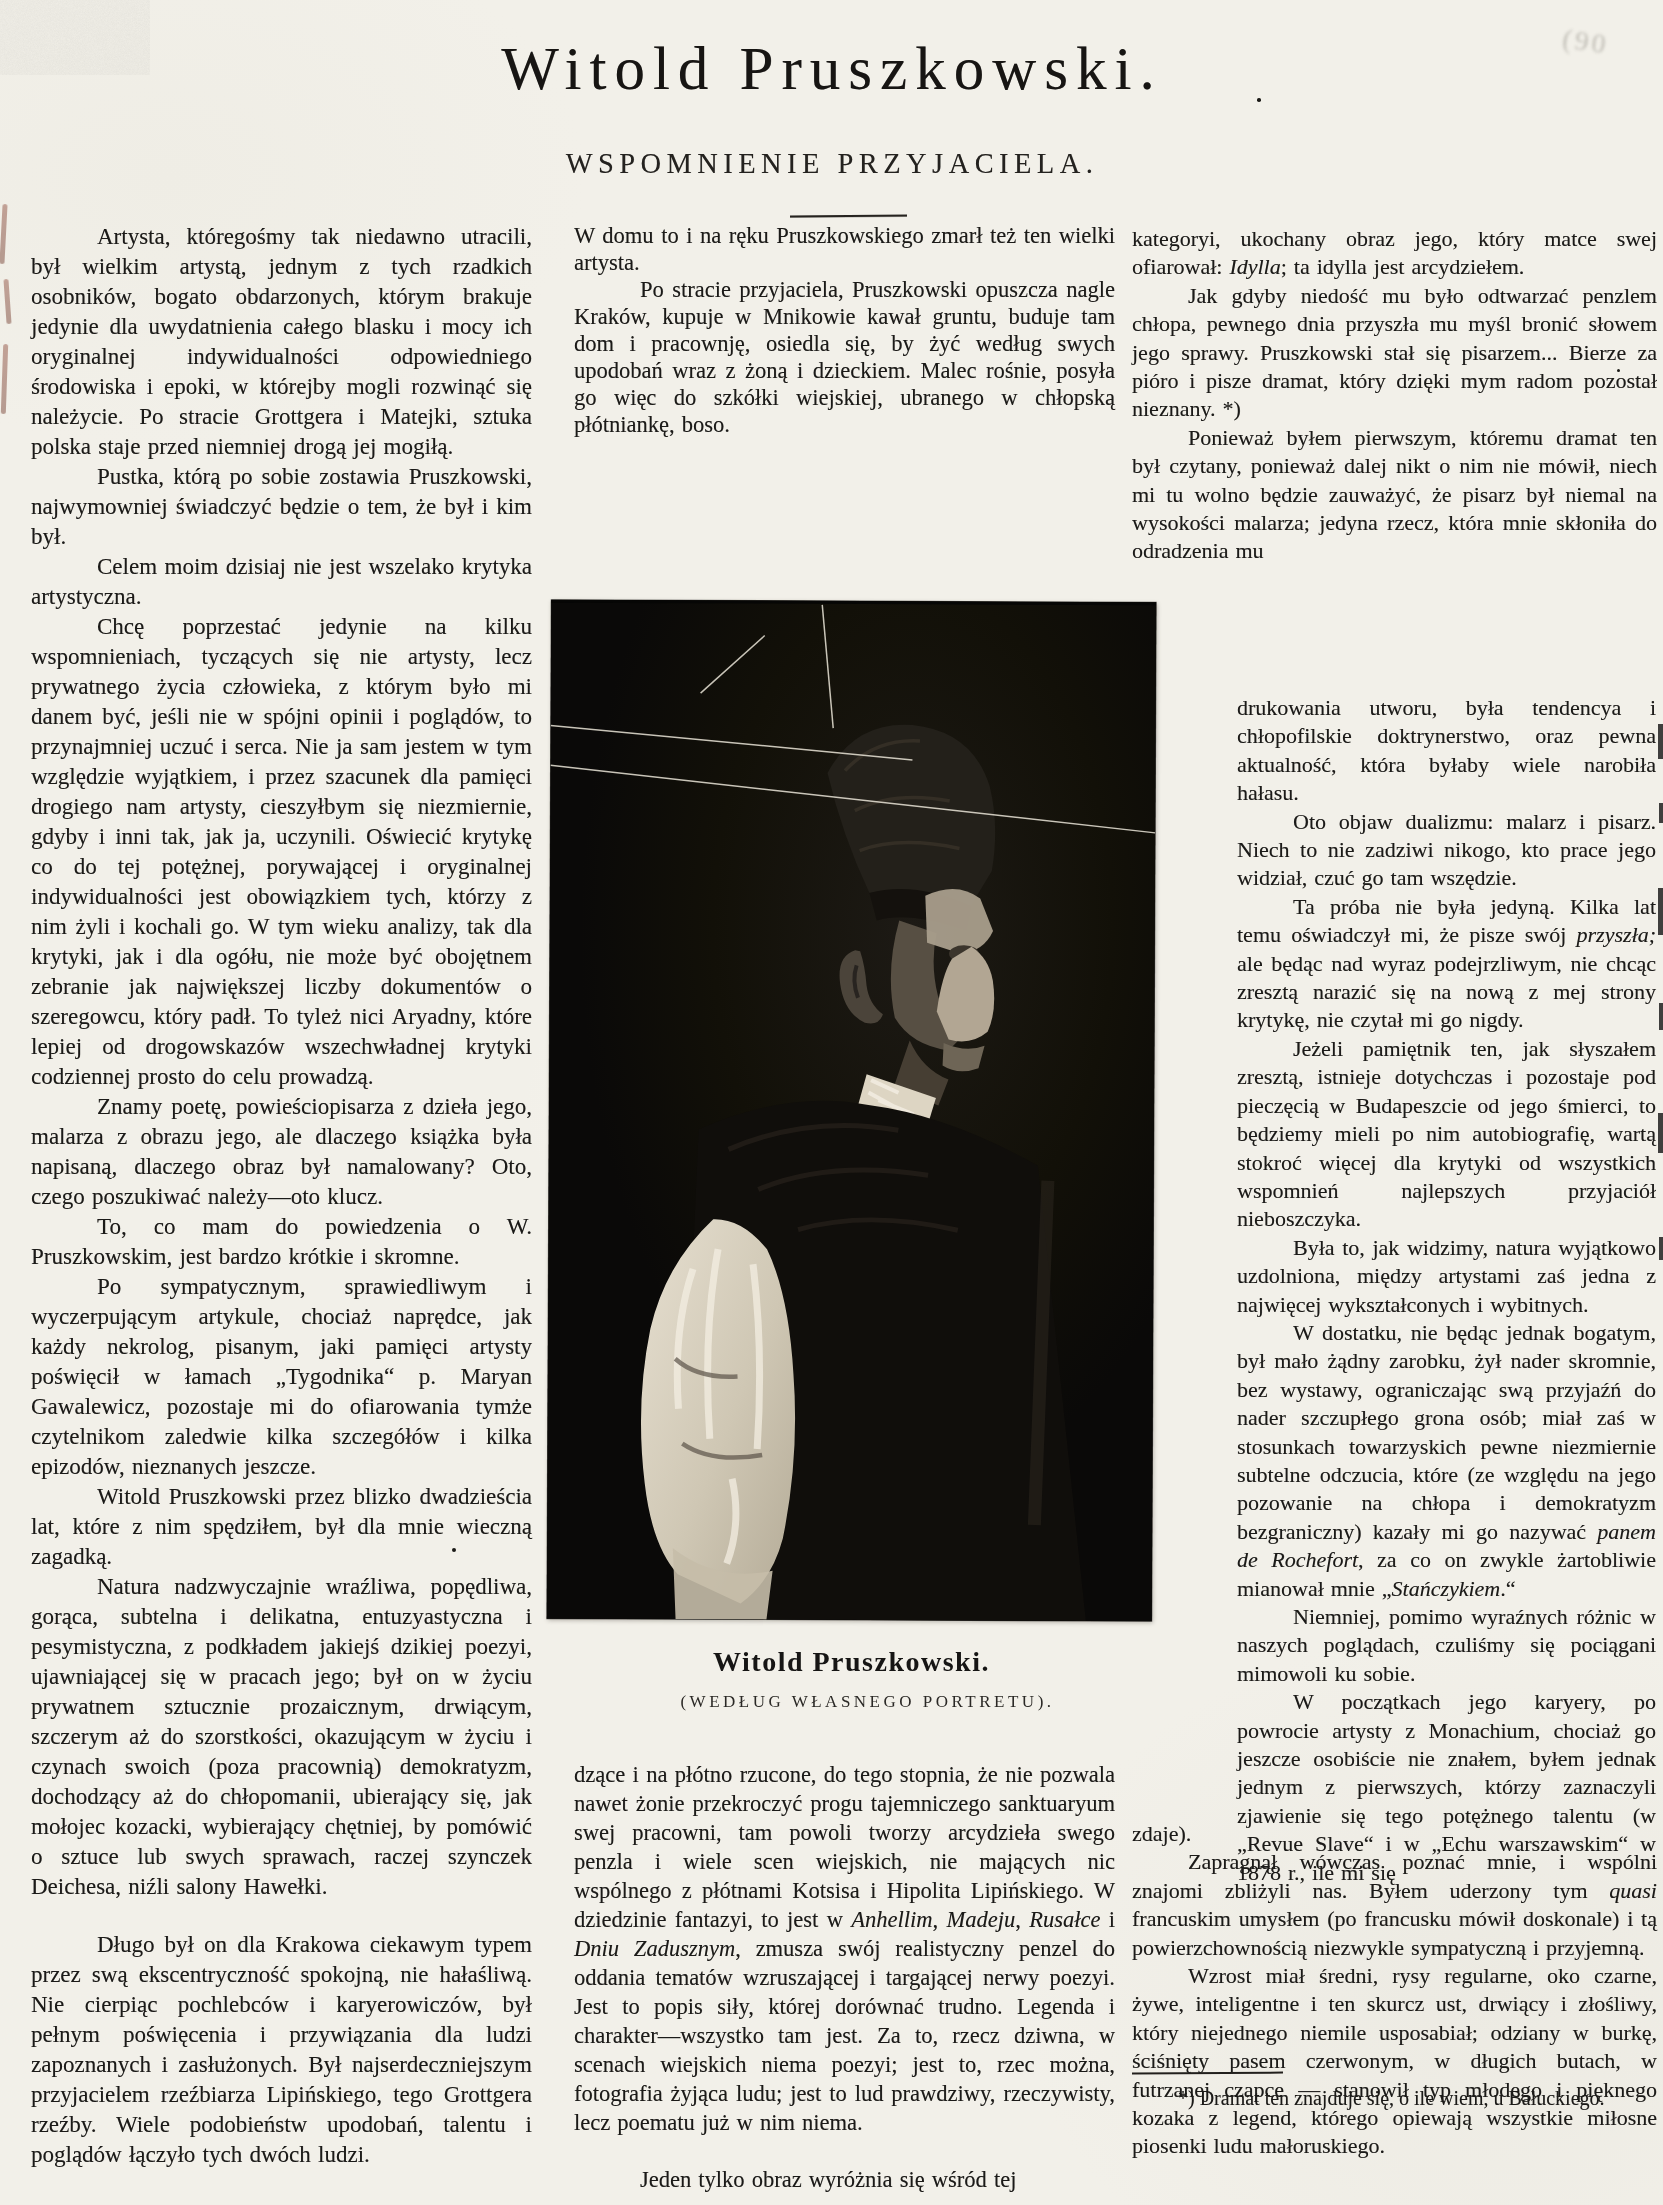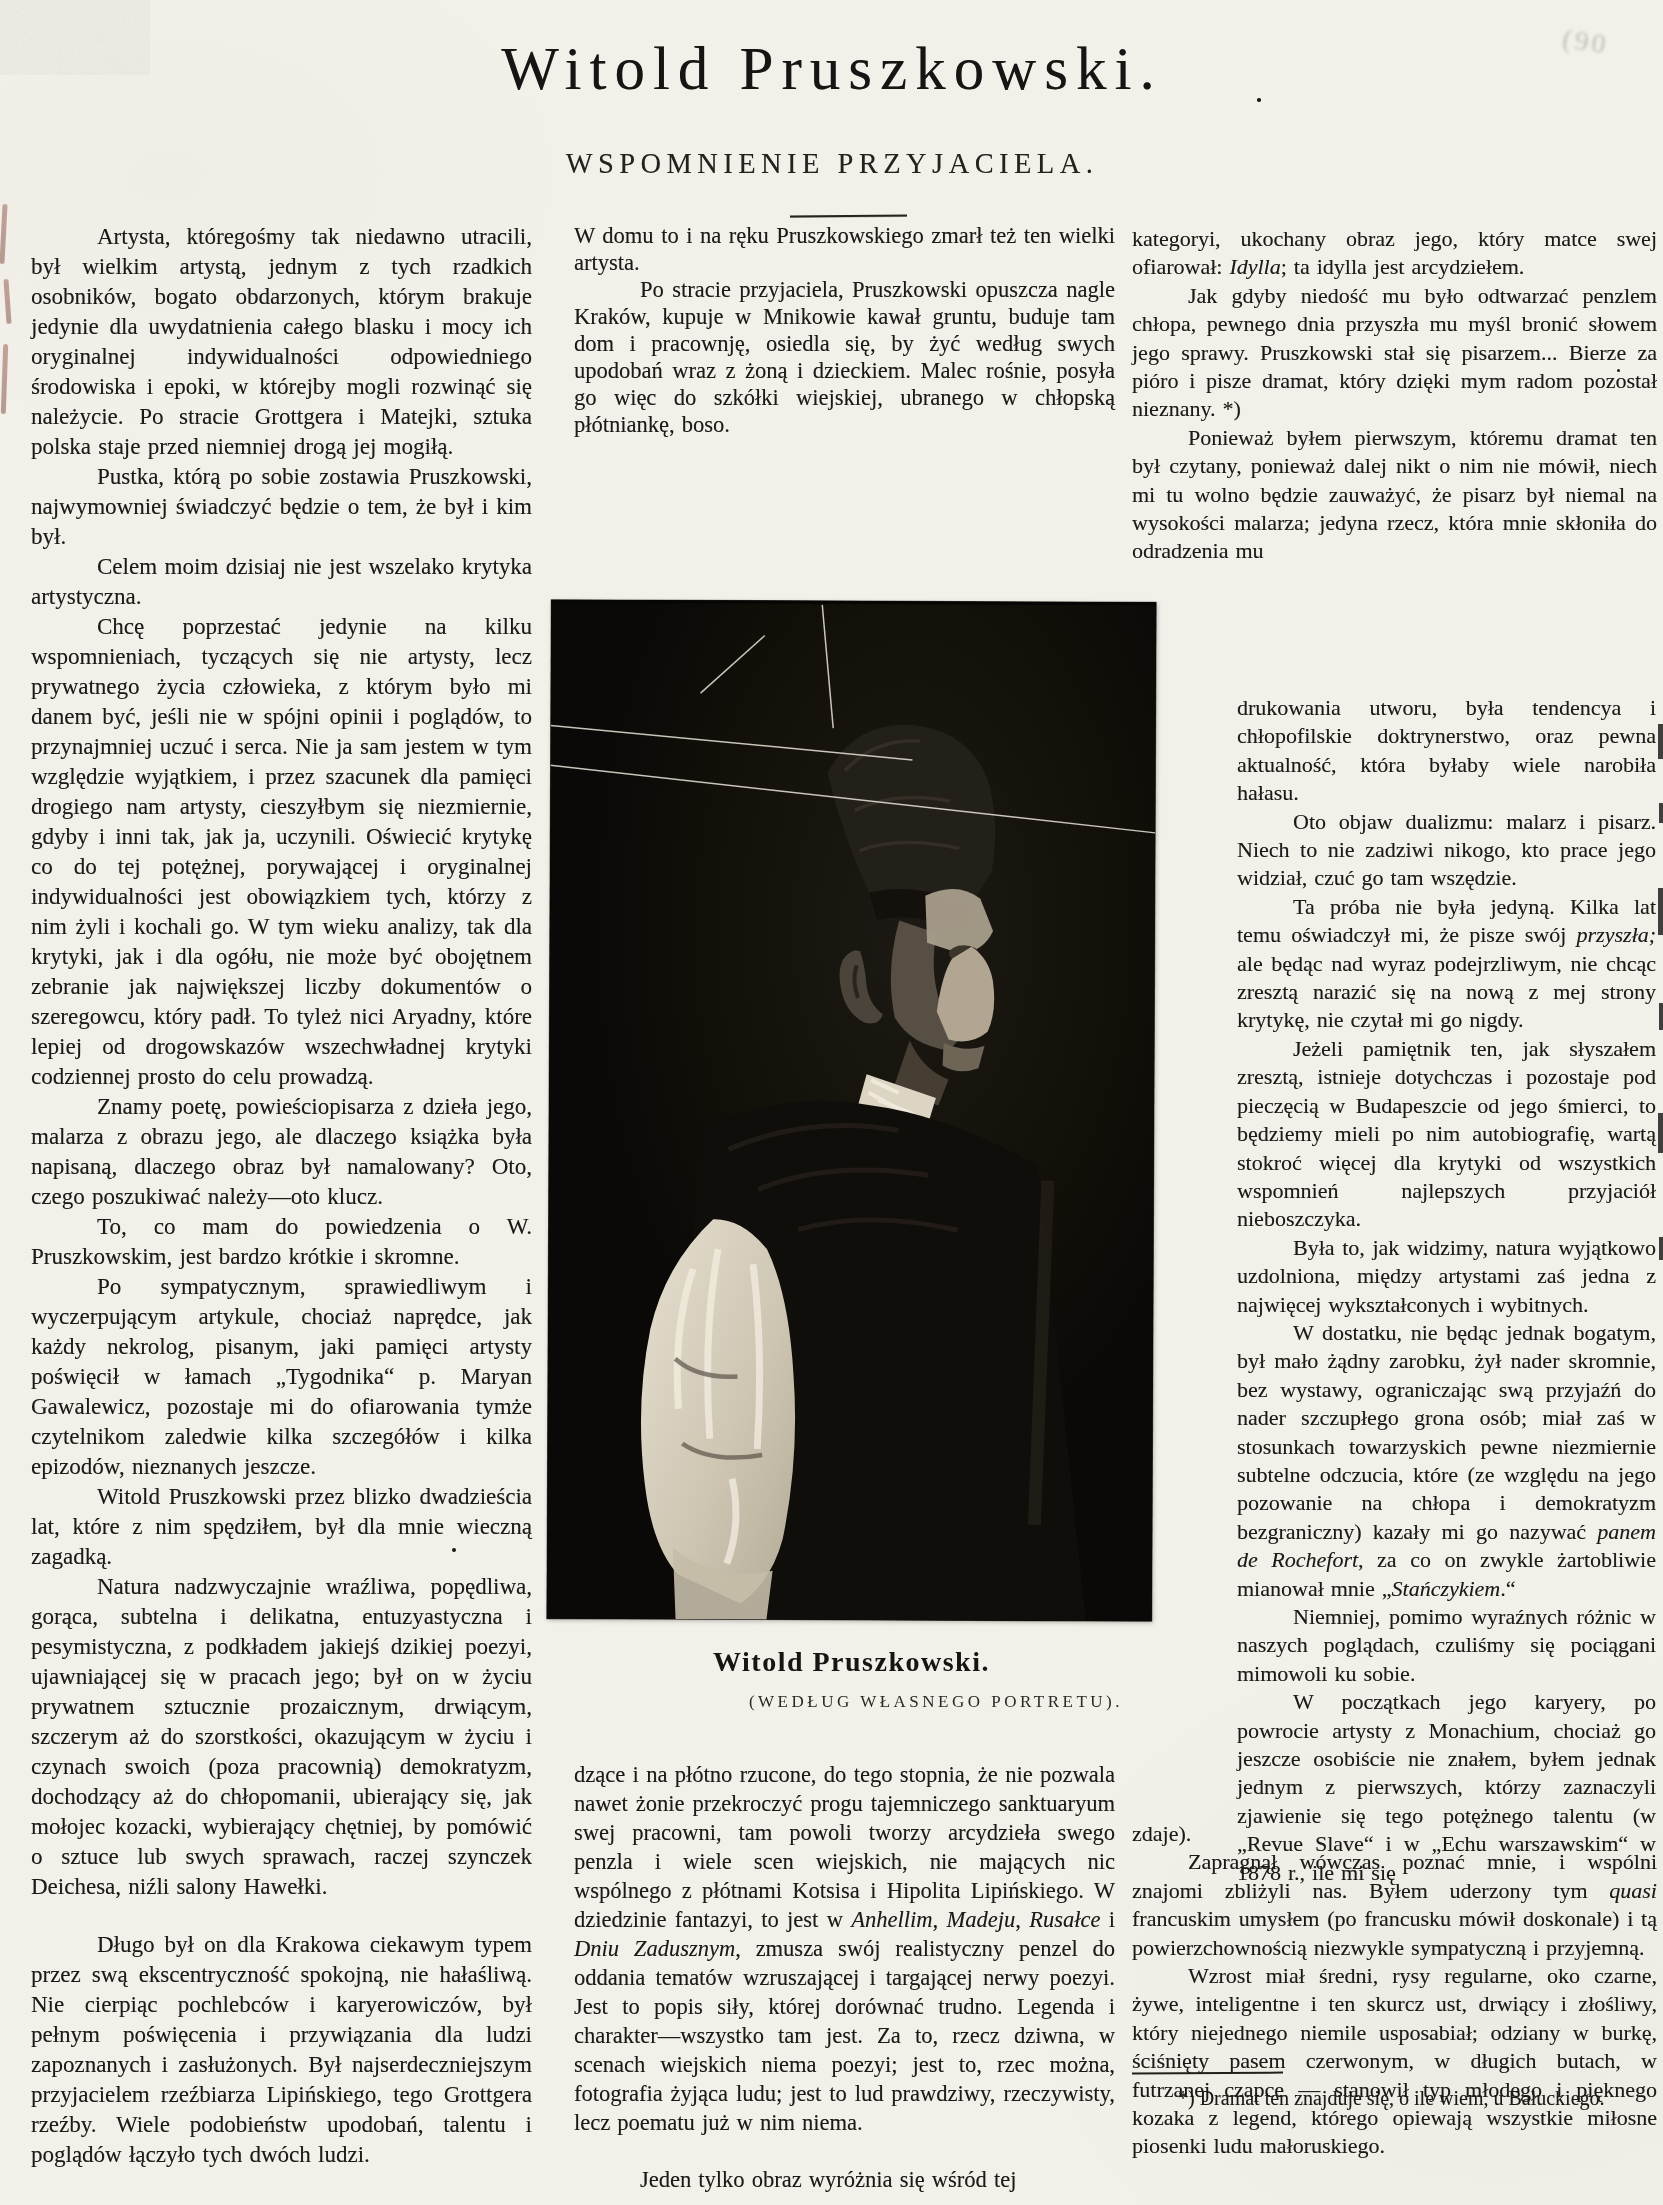--- a/index.html
+++ b/index.html
@@ -61,22 +61,22 @@
     background:#0b0a09;
     box-shadow:0 0 0 0.5px rgba(20,18,15,.6), 1px 1.5px 4.5px rgba(60,55,45,.35);
   }
   .figure svg{display:block;width:100%;height:100%;}
   .cap-t{
     position:absolute;left:549px;top:1646px;width:605px;
     text-align:center;font-weight:bold;font-size:28px;letter-spacing:1.5px;
     color:#161514;
   }
   .cap-s{
-    position:absolute;left:518px;top:1692px;width:605px;
-    text-align:right;font-size:17px;letter-spacing:3.5px;color:#2a2825;
+    position:absolute;left:565px;top:1692px;width:605px;
+    text-align:center;font-size:17px;letter-spacing:3.5px;color:#2a2825;
   }
 
   
   .fn-rule{position:absolute;left:1132px;top:2072px;width:151px;height:1.5px;background:#22201d;transform:rotate(-0.3deg);}
   .fn{
     position:absolute;left:1132px;top:2085px;width:525px;
     font-size:20px;line-height:26.4px;text-align:justify;text-indent:46px;
     text-shadow:0.1px 0.1px 0 rgba(25,24,22,.35);
   }
 

